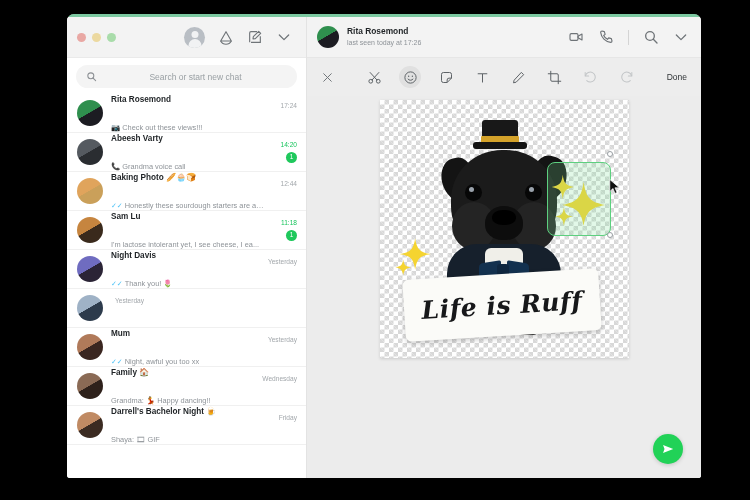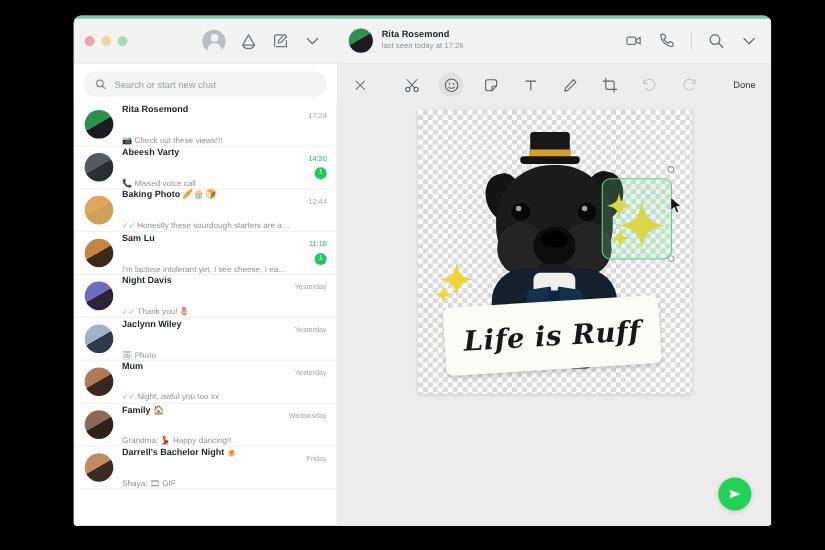--- a/index.html
+++ b/index.html
@@ -66,21 +66,21 @@
   .search-wrap { padding: 7px 9px 6px; background: #fff; }
   .search-pill {
     height: 23px; border-radius: 12px; background: #f4f4f4;
     display: flex; align-items: center; gap: 7px; padding: 0 10px;
   }
   .search-pill .sic { width: 11px; height: 11px; color: #8c9094; flex: none; }
   .search-pill .sic svg { width: 100%; height: 100%; display: block; }
   .search-input {
     border: 0; outline: 0; background: transparent; flex: 1;
     font-family: "Liberation Sans", sans-serif;
-    font-size: 8.5px; color: #3b3f42;
+    font-size: 8.5px; color: #3b3f42; text-align: center;
   }
   .search-input::placeholder { color: #9aa0a4; }
 
   .chat-list { flex: 1; overflow: hidden; }
   .chat-row {
     display: flex; align-items: center; gap: 8px;
     padding: 6px 9px 6px 10px; height: 39px;
     border-bottom: 1px solid #f0f0f0;
     position: relative;
   }
@@ -289,21 +289,21 @@
               </div>
               <div class="cright">
                 <div class="ctime">17:24</div>
                 <div class="cbadge hidden"></div>
               </div>
             </div>
             <div class="chat-row">
               <span class="cav" style="background: linear-gradient(150deg, rgb(85, 90, 96) 0%, rgb(85, 90, 96) 48%, rgb(42, 45, 49) 49%, rgb(42, 45, 49) 100%);"></span>
               <div class="cmid">
                 <div class="cname">Abeesh Varty</div>
-                <div class="cmsg"><span>📞 Missed voice call</span></div>
+                <div class="cmsg"><span>📞 Grandma voice call</span></div>
               </div>
               <div class="cright">
                 <div class="ctime unread">14:20</div>
                 <div class="cbadge">1</div>
               </div>
             </div>
             <div class="chat-row">
               <span class="cav" style="background: linear-gradient(150deg, rgb(224, 164, 92) 0%, rgb(224, 164, 92) 48%, rgb(202, 160, 90) 49%, rgb(202, 160, 90) 100%);"></span>
               <div class="cmid">
                 <div class="cname">Baking Photo 🥖🧁🍞</div>
@@ -331,24 +331,20 @@
                 <div class="cname">Night Davis</div>
                 <div class="cmsg"><span class="ticks">✓✓</span><span>Thank you! 🌷</span></div>
               </div>
               <div class="cright">
                 <div class="ctime">Yesterday</div>
                 <div class="cbadge hidden"></div>
               </div>
             </div>
             <div class="chat-row">
               <span class="cav" style="background: linear-gradient(150deg, rgb(159, 178, 198) 0%, rgb(159, 178, 198) 48%, rgb(45, 59, 76) 49%, rgb(45, 59, 76) 100%);"></span>
-              <div class="cmid">
-                <div class="cname">Jaclynn Wiley</div>
-                <div class="cmsg"><span>🖼 Photo</span></div>
-              </div>
               <div class="cright">
                 <div class="ctime">Yesterday</div>
                 <div class="cbadge hidden"></div>
               </div>
             </div>
             <div class="chat-row">
               <span class="cav" style="background: linear-gradient(150deg, rgb(176, 122, 90) 0%, rgb(176, 122, 90) 48%, rgb(58, 38, 32) 49%, rgb(58, 38, 32) 100%);"></span>
               <div class="cmid">
                 <div class="cname">Mum</div>
                 <div class="cmsg"><span class="ticks">✓✓</span><span>Night, awful you too xx</span></div>

